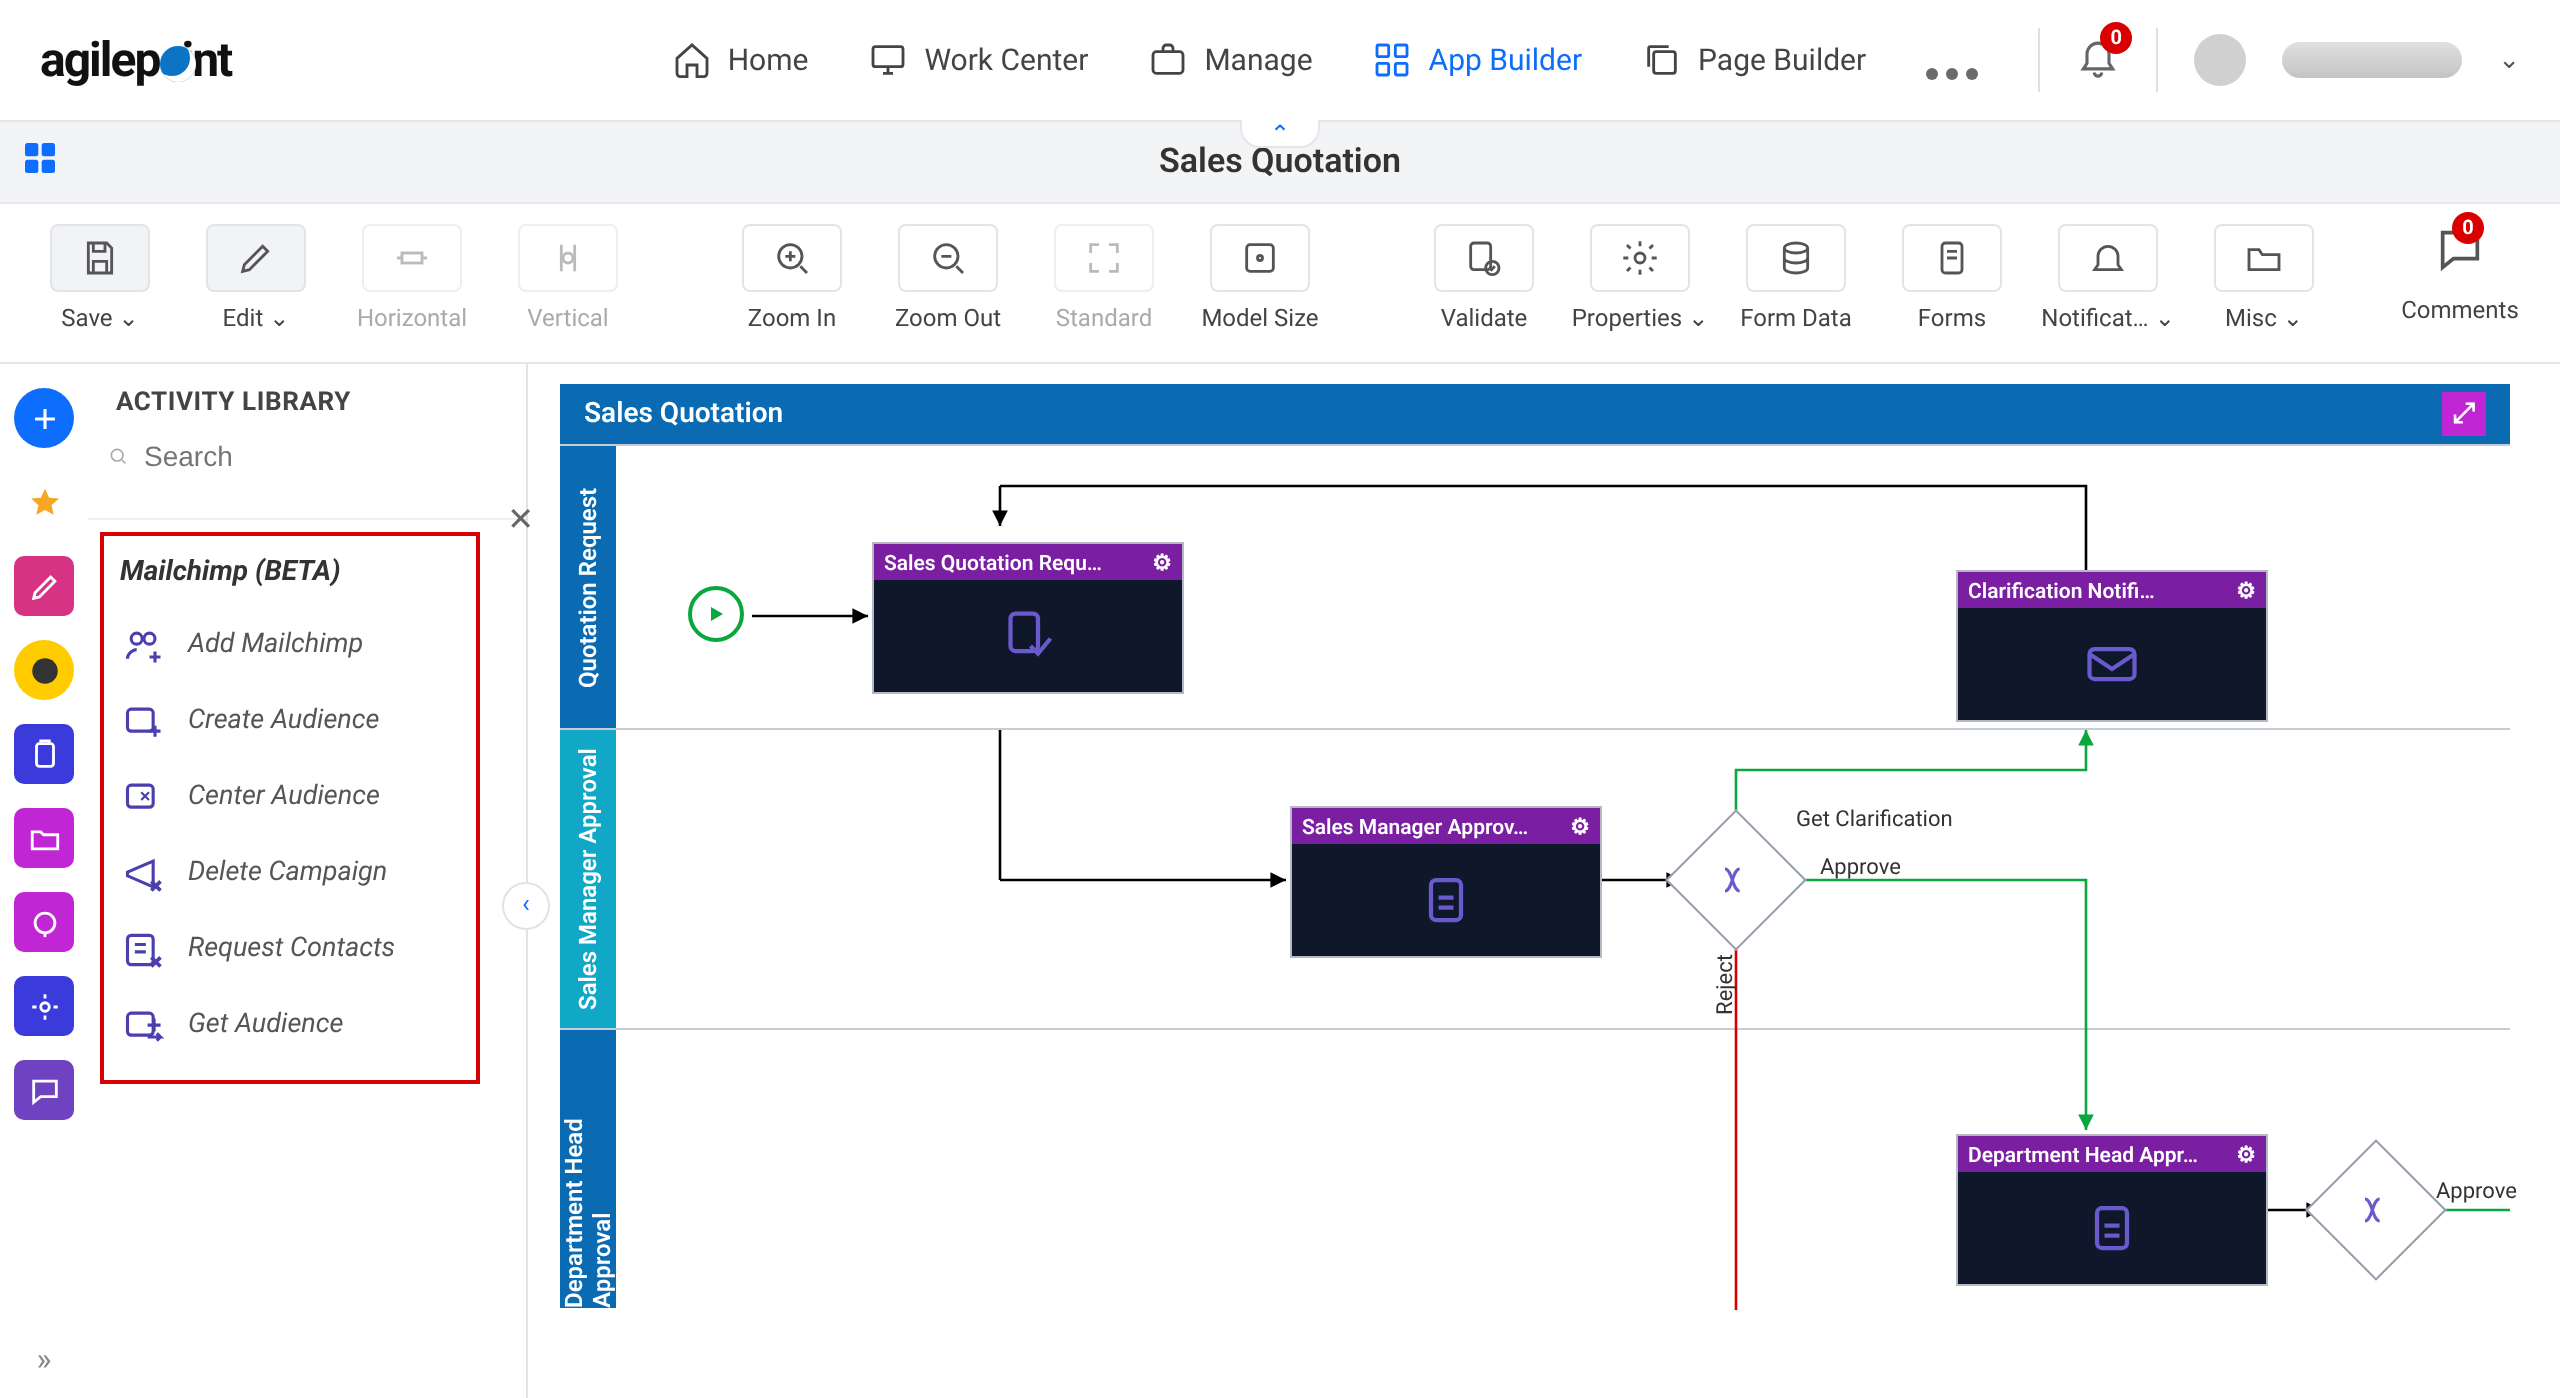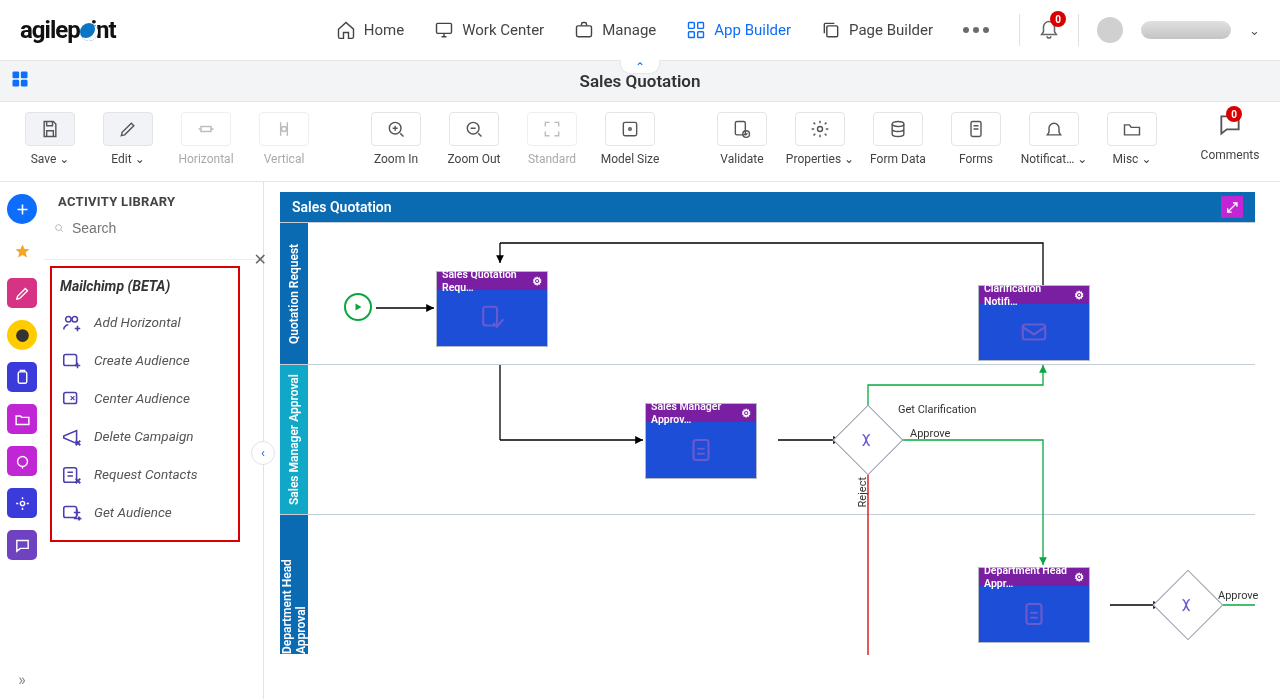--- a/index.html
+++ b/index.html
@@ -2,21 +2,21 @@
 <html><head>
 <meta charset="utf-8">
 <style>
   * { box-sizing: border-box; margin: 0; padding: 0; }
   html, body { width: 1280px; height: 699px; font-family: -apple-system, Segoe UI, Roboto, Arial, sans-serif; background:#fff; overflow:hidden; color:#333; }
   
   .topnav { display:flex; align-items:center; height:60px; padding:0 20px; }
   .logo { font-weight:700; font-size:24px; color:#111; letter-spacing:-1px; display:flex; align-items:center;}
   .logo .dot { display:inline-block; width:18px; height:18px; border-radius:50%; background:#0b74c5; position:relative; top:2px; margin:0 -7px 0 0; box-shadow: inset -3px -3px 0 0 #fff;}
   .topnav .spacer { flex:1; }
-  .top-items { display:flex; align-items:center; gap:30px; }
+  .top-items { display:flex; align-items:flex-end; gap:30px; }
   .top-item { display:flex; align-items:center; gap:8px; cursor:pointer; font-size:15px; color:#444; }
   .top-item.active { color:#0d6efd; }
   .top-item svg { width:20px; height:20px; }
   .top-right { display:flex; align-items:center; gap:18px; margin-left:30px; }
   .divider-v { width:1px; height:32px; background:#e0e0e0; }
   .bell-wrap { position:relative; }
   .badge-round { position:absolute; top:-6px; right:-6px; background:#d80000; color:#fff; border-radius:50%; font-size:10px; width:16px; height:16px; display:flex; align-items:center; justify-content:center;font-weight:700;}
   .avatar { width:26px; height:26px; border-radius:50%; background:#d0d0d0; }
   .user-pill { width:90px; height:18px; border-radius:9px; background:linear-gradient(#e0e0e0,#c4c4c4); }
   .chev-down { font-size:13px; color:#555;}
@@ -75,21 +75,21 @@
   .wf-header{background:#0a6bb3;color:#fff; height:30px; display:flex;align-items:center;padding:0 12px;font-size:14px;font-weight:600; width:975px;}
   .wf-expand{margin-left:auto;background:#c026d3;width:22px;height:22px;display:flex;align-items:center;justify-content:center;font-size:14px;}
   .lane-col{width:28px; color:#fff; font-size:12px; font-weight:600; display:flex; align-items:center; justify-content:center; writing-mode:vertical-rl; transform:rotate(180deg);}
   .lanes{display:flex;flex-direction:column;width:975px;}
   .lane{display:flex; border-top:1px solid #c7cdd6;}
   .lane-body{flex:1;position:relative;background:#fff;}
   .lane.l1 .lane-col{background:#0a6bb3;} .lane.l1{height:142px;}
   .lane.l2 .lane-col{background:#11a7c7;} .lane.l2{height:150px;}
   .lane.l3 .lane-col{background:#0a6bb3;} .lane.l3{height:140px;}
 
-  .node{position:absolute;background:#1d4ed8;border:1px solid #b4b9c4;width:112px;}
+  .node{position:absolute;background:#0f172a;border:1px solid #b4b9c4;width:156px;}
   .node .nh{height:18px;background:#7b1fa2;color:#fff;font-size:10.5px;font-weight:600;display:flex;align-items:center;padding:0 5px;}
   .node .nh .gear{margin-left:auto;font-size:11px;}
   .node .nb{height:56px;display:flex;align-items:center;justify-content:center;color:#6a5acd;}
   .node .nb svg{width:30px;height:30px;}
   .start-circle{position:absolute;width:28px;height:28px;border:2px solid #0aa73e;border-radius:50%;display:flex;align-items:center;justify-content:center;color:#0aa73e;}
   .diamond{position:absolute;width:50px;height:50px;border:1px solid #949aa8;transform:rotate(45deg);display:flex;align-items:center;justify-content:center;background:#fff;}
   .diamond svg{transform:rotate(-45deg);width:22px;height:22px;color:#6a5acd;}
 
   
   .edge-lbl{position:absolute;font-size:11px;color:#333;}
@@ -396,21 +396,21 @@
 
     <div class="group-box">
       <div class="group-title">Mailchimp (BETA)</div>
 
       <div class="act-item">
         <svg class="aicon" viewBox="0 0 24 24" fill="none" stroke="currentColor" stroke-width="1.7">
             <circle cx="8" cy="8" r="3"></circle>
             <circle cx="15" cy="8" r="3"></circle>
             <path d="M3 19c0-3 3-5 5-5M18 15v6M15 18h6"></path>
           </svg>
-        <span class="albl">Add Horizontal</span>
+        <span class="albl">Add Mailchimp</span>
       </div>
       <div class="act-item">
         <svg class="aicon" viewBox="0 0 24 24" fill="none" stroke="currentColor" stroke-width="1.7">
             <rect x="3" y="5" width="14" height="12" rx="2"></rect>
             <path d="M18 14v6M15 17h6"></path>
           </svg>
         <span class="albl">Create Audience</span>
       </div>
       <div class="act-item">
         <svg class="aicon" viewBox="0 0 24 24" fill="none" stroke="currentColor" stroke-width="1.7">

